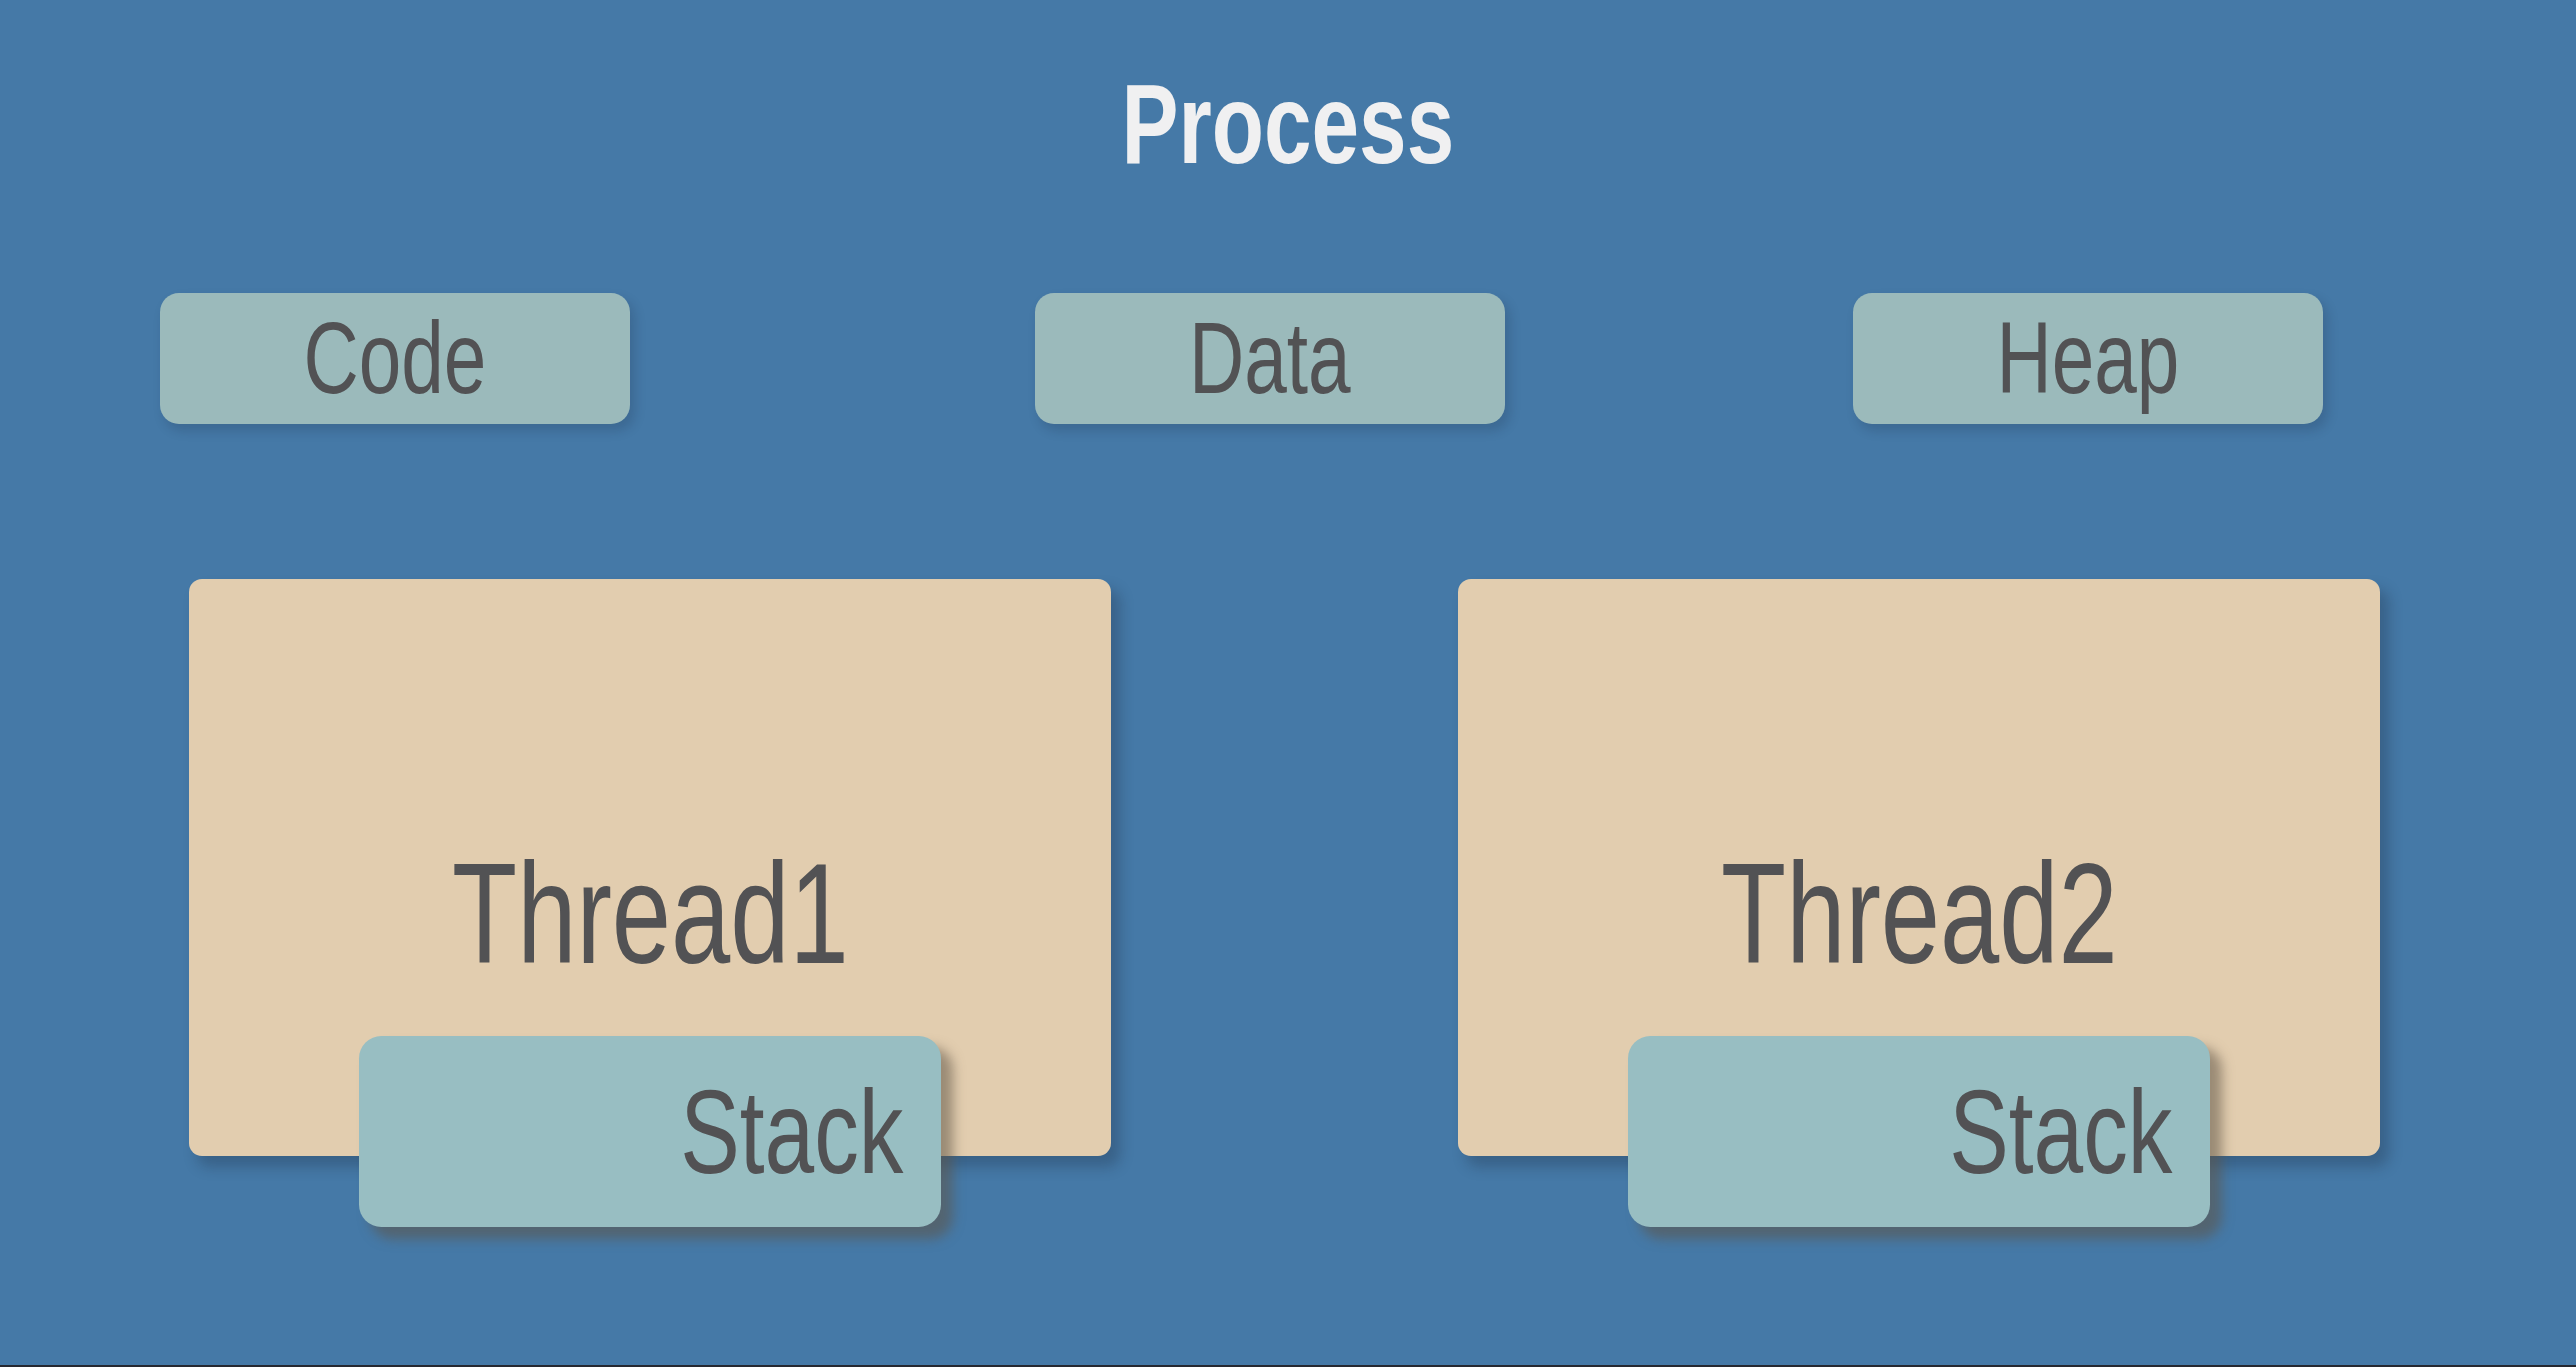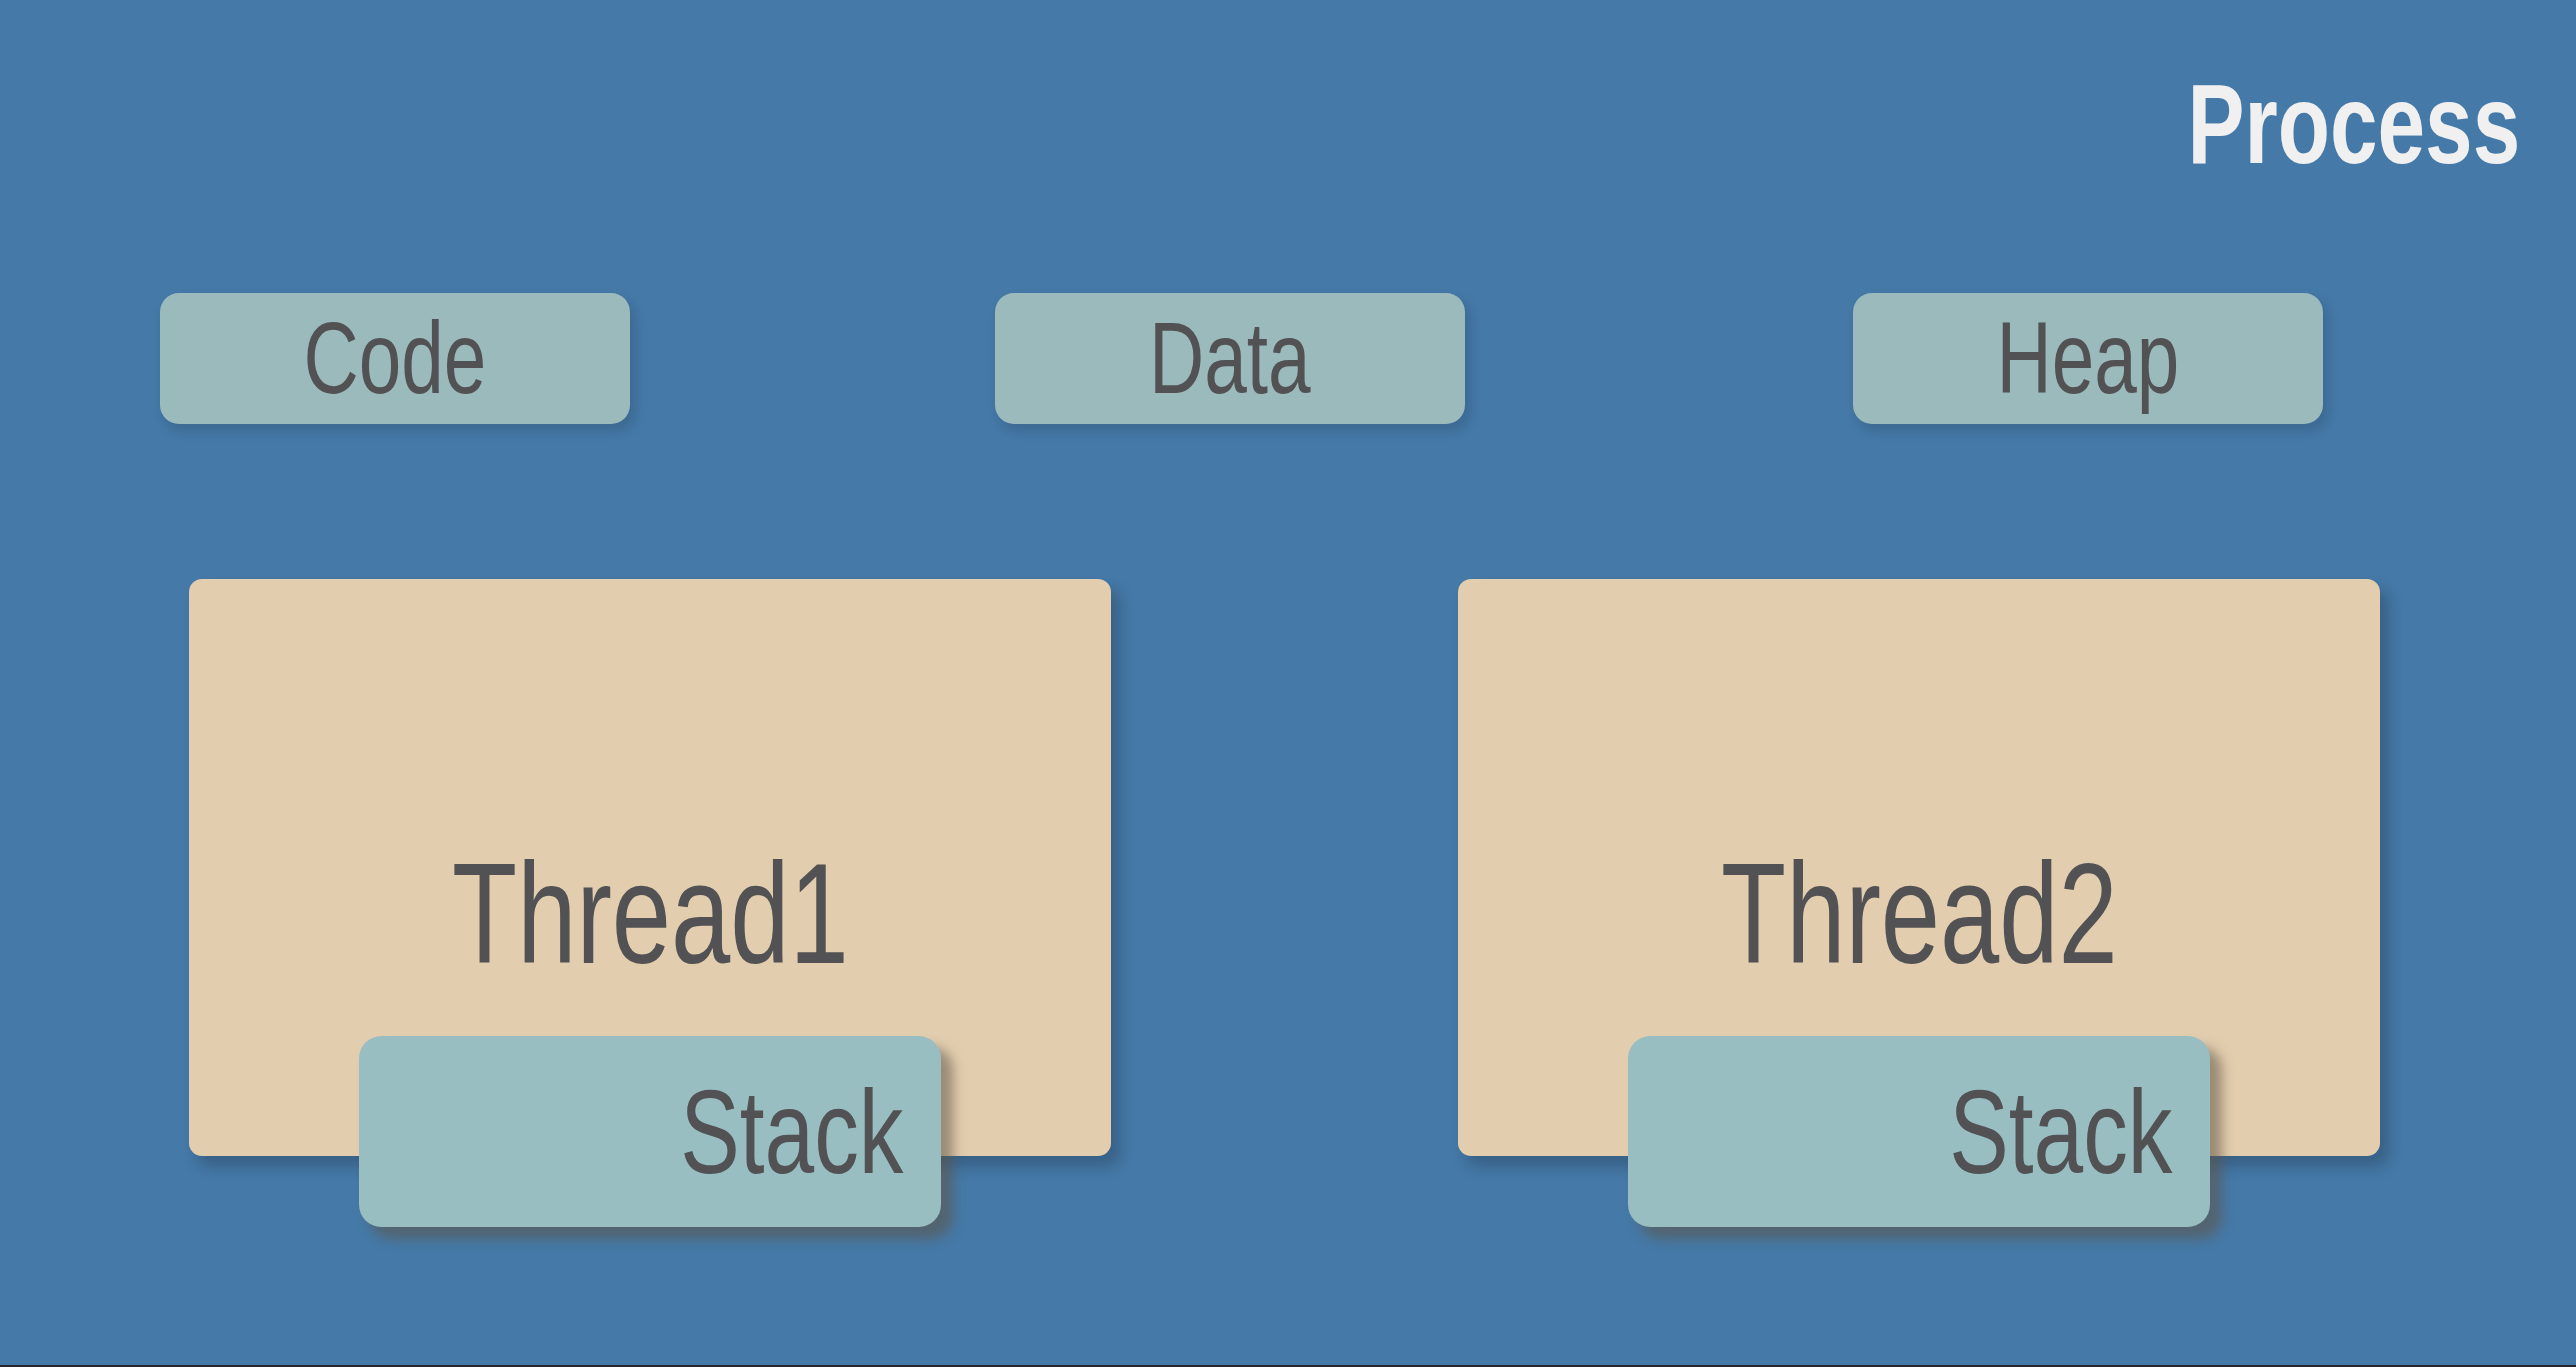--- a/index.html
+++ b/index.html
@@ -28,21 +28,21 @@
   .condensed {
     display: inline-block;
     transform: scaleX(0.75);
     transform-origin: 50% 50%;
     white-space: nowrap;
   }
   .title-wrap {
     position: absolute;
     left: 0; right: 0;
     top: 67px;
-    text-align: right;
+    text-align: center;
     line-height: 1;
   }
   .title-wrap .condensed {
     font-size: 114px;
     font-weight: bold;
     color: var(--titleColor);
   }
   .segment {
     position: absolute;
     top: 293px;
@@ -53,21 +53,21 @@
     display: flex;
     align-items: center;
     justify-content: center;
     box-shadow: 4.3px 6.9px 10.3px rgba(20, 35, 55, 0.18);
   }
   .segment .condensed {
     font-size: 102px;
     color: var(--textDark);
   }
   .seg-0 { left: 160px; }
-  .seg-1 { left: 995px; }
+  .seg-1 { left: 1035px; }
   .seg-2 { left: 1841px; margin-left: 12px; }
   .thread {
     position: absolute;
     top: 579px;
     width: 922px;
     height: 577px;
     background: var(--threadFill);
     border-radius: 13px;
     box-shadow: 8.6px 10.3px 13.8px rgba(25, 35, 55, 0.28);
   }

